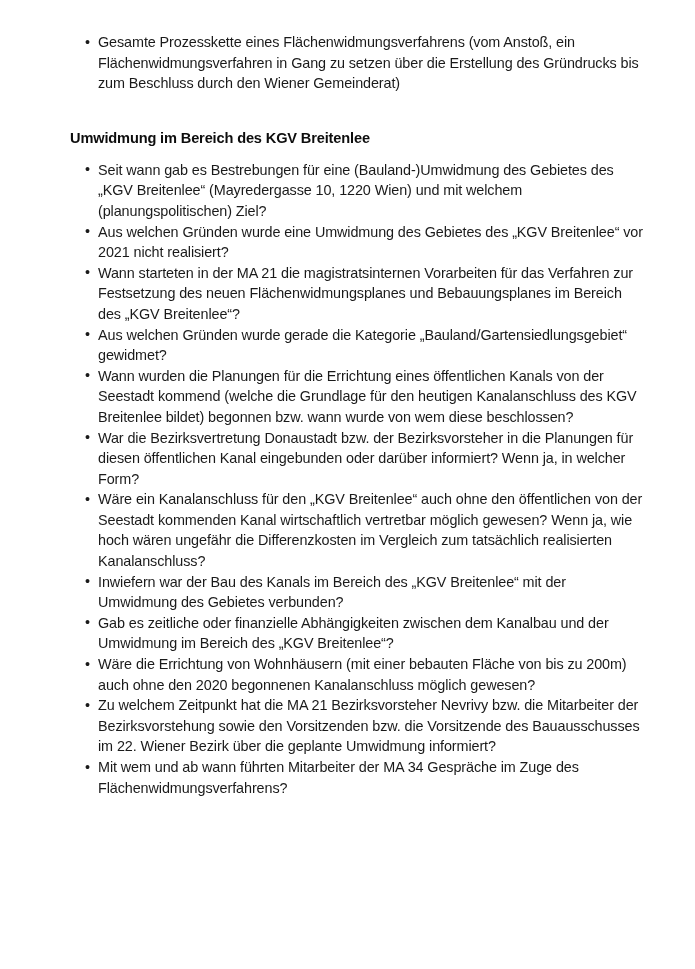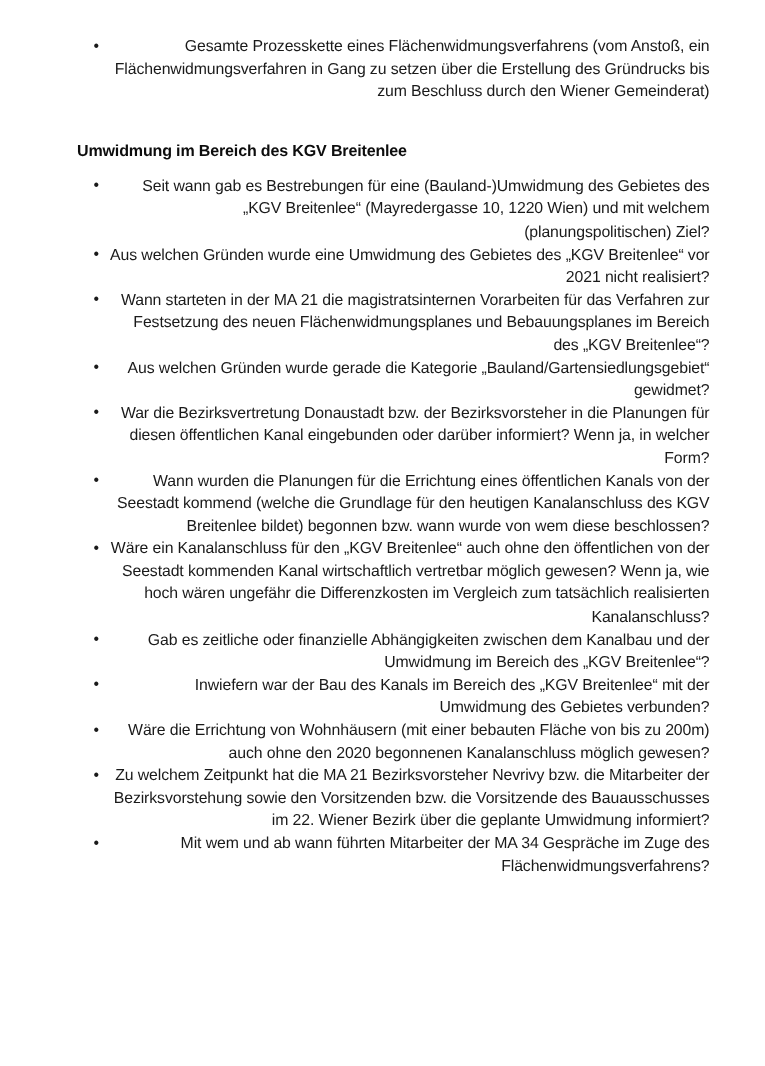--- a/index.html
+++ b/index.html
@@ -32,21 +32,21 @@
     padding: 0;
   }
   ul.q-list > li {
     position: relative;
     padding-left: 28px;
     font-size: 14.4px;
     line-height: 20.6px;
     margin: 0 0 0 0;
     letter-spacing: -0.1px;
     color: #1a1a1a;
-    text-align: right;
+    text-align: left;
   }
   ul.q-list > li::before {
     content: "\2022";
     position: absolute;
     left: 15px;
     top: -0.5px;
     font-size: 14.4px;
     line-height: 20.6px;
     color: #1a1a1a;
   }
@@ -83,23 +83,23 @@
     <li>Gesamte Prozesskette eines Flächenwidmungsverfahrens (vom Anstoß, ein Flächenwidmungsverfahren in Gang zu setzen über die Erstellung des Gründrucks bis zum Beschluss durch den Wiener Gemeinderat)</li>
   </ul>
 
   <div class="section-heading">Umwidmung im Bereich des KGV Breitenlee</div>
 
   <ul class="q-list main-block">
     <li>Seit wann gab es Bestrebungen für eine (Bauland-)Umwidmung des Gebietes des „KGV Breitenlee“ (Mayredergasse 10, 1220 Wien) und mit welchem (planungspolitischen) Ziel?</li>
     <li>Aus welchen Gründen wurde eine Umwidmung des Gebietes des „KGV Breitenlee“ vor 2021 nicht realisiert?</li>
     <li>Wann starteten in der MA 21 die magistratsinternen Vorarbeiten für das Verfahren zur Festsetzung des neuen Flächenwidmungsplanes und Bebauungsplanes im Bereich des „KGV Breitenlee“?</li>
     <li>Aus welchen Gründen wurde gerade die Kategorie „Bauland/Gartensiedlungsgebiet“ gewidmet?</li>
+    <li>Wann wurden die Planungen für die Errichtung eines öffentlichen Kanals von der Seestadt kommend (welche die Grundlage für den heutigen Kanalanschluss des KGV Breitenlee bildet) begonnen bzw. wann wurde von wem diese beschlossen?</li>
     <li>War die Bezirksvertretung Donaustadt bzw. der Bezirksvorsteher in die Planungen für diesen öffentlichen Kanal eingebunden oder darüber informiert? Wenn ja, in welcher Form?</li>
-    <li>Wann wurden die Planungen für die Errichtung eines öffentlichen Kanals von der Seestadt kommend (welche die Grundlage für den heutigen Kanalanschluss des KGV Breitenlee bildet) begonnen bzw. wann wurde von wem diese beschlossen?</li>
     <li>Wäre ein Kanalanschluss für den „KGV Breitenlee“ auch ohne den öffentlichen von der Seestadt kommenden Kanal wirtschaftlich vertretbar möglich gewesen? Wenn ja, wie hoch wären ungefähr die Differenzkosten im Vergleich zum tatsächlich realisierten Kanalanschluss?</li>
+    <li>Inwiefern war der Bau des Kanals im Bereich des „KGV Breitenlee“ mit der Umwidmung des Gebietes verbunden?</li>
     <li>Gab es zeitliche oder finanzielle Abhängigkeiten zwischen dem Kanalbau und der Umwidmung im Bereich des „KGV Breitenlee“?</li>
-    <li>Inwiefern war der Bau des Kanals im Bereich des „KGV Breitenlee“ mit der Umwidmung des Gebietes verbunden?</li>
     <li>Wäre die Errichtung von Wohnhäusern (mit einer bebauten Fläche von bis zu 200m) auch ohne den 2020 begonnenen Kanalanschluss möglich gewesen?</li>
     <li>Zu welchem Zeitpunkt hat die MA 21 Bezirksvorsteher Nevrivy bzw. die Mitarbeiter der Bezirksvorstehung sowie den Vorsitzenden bzw. die Vorsitzende des Bauausschusses im 22. Wiener Bezirk über die geplante Umwidmung informiert?</li>
     <li>Mit wem und ab wann führten Mitarbeiter der MA 34 Gespräche im Zuge des Flächenwidmungsverfahrens?</li>
   </ul>
 
 </div>
 
 </body></html>

